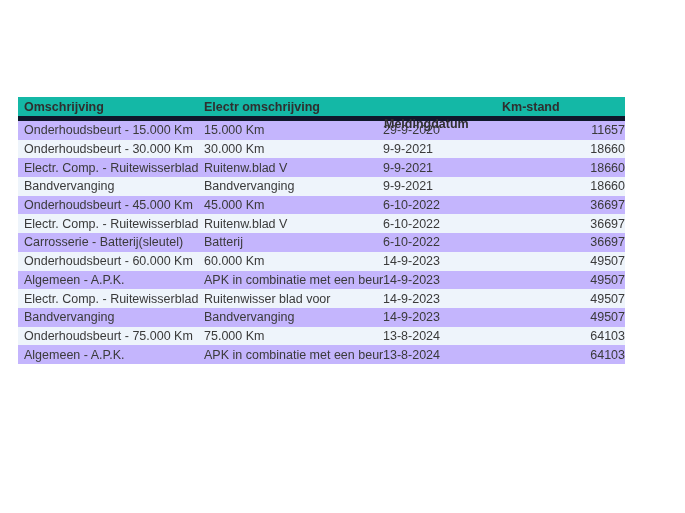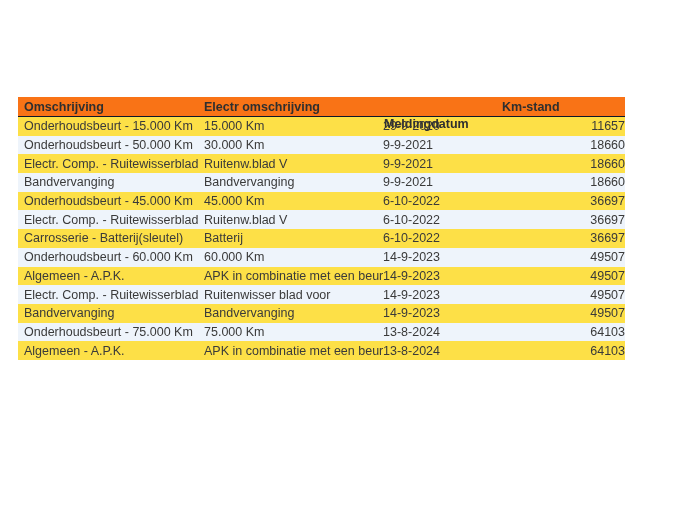--- a/index.html
+++ b/index.html
@@ -19,30 +19,30 @@
     position: absolute;
     left: 18px;
     top: 97px;
     width: 607px;
     font-size: 12.5px;
   }
   .thead {
     display: flex;
     align-items: center;
     height: 19px;
-    background: #f97316;
-    border-bottom: 1px solid #0f172a;
+    background: #14b8a6;
+    border-bottom: 5px solid #0f172a;
     font-weight: 600;
     color: #2f2f2f;
   }
   .row {
     display: flex;
     align-items: center;
     height: 18.7px;
-    background: #fde047;
+    background: #c4b5fd;
   }
   .tbody .row:nth-child(even) {
     background: #eef4fb;
   }
   .cell {
     white-space: nowrap;
     overflow: hidden;
     box-sizing: border-box;
   }
   .c1 { width: 184px; padding-left: 6px; }
@@ -63,21 +63,21 @@
     <div class="cell c4">Km-stand</div>
   </div>
   <div class="tbody">
     <div class="row">
       <div class="cell c1">Onderhoudsbeurt - 15.000 Km</div>
       <div class="cell c2">15.000 Km</div>
       <div class="cell c3">29-9-2020</div>
       <div class="cell c4">11657</div>
     </div>
     <div class="row">
-      <div class="cell c1">Onderhoudsbeurt - 50.000 Km</div>
+      <div class="cell c1">Onderhoudsbeurt - 30.000 Km</div>
       <div class="cell c2">30.000 Km</div>
       <div class="cell c3">9-9-2021</div>
       <div class="cell c4">18660</div>
     </div>
     <div class="row">
       <div class="cell c1">Electr. Comp. - Ruitewisserblad</div>
       <div class="cell c2">Ruitenw.blad V</div>
       <div class="cell c3">9-9-2021</div>
       <div class="cell c4">18660</div>
     </div>

